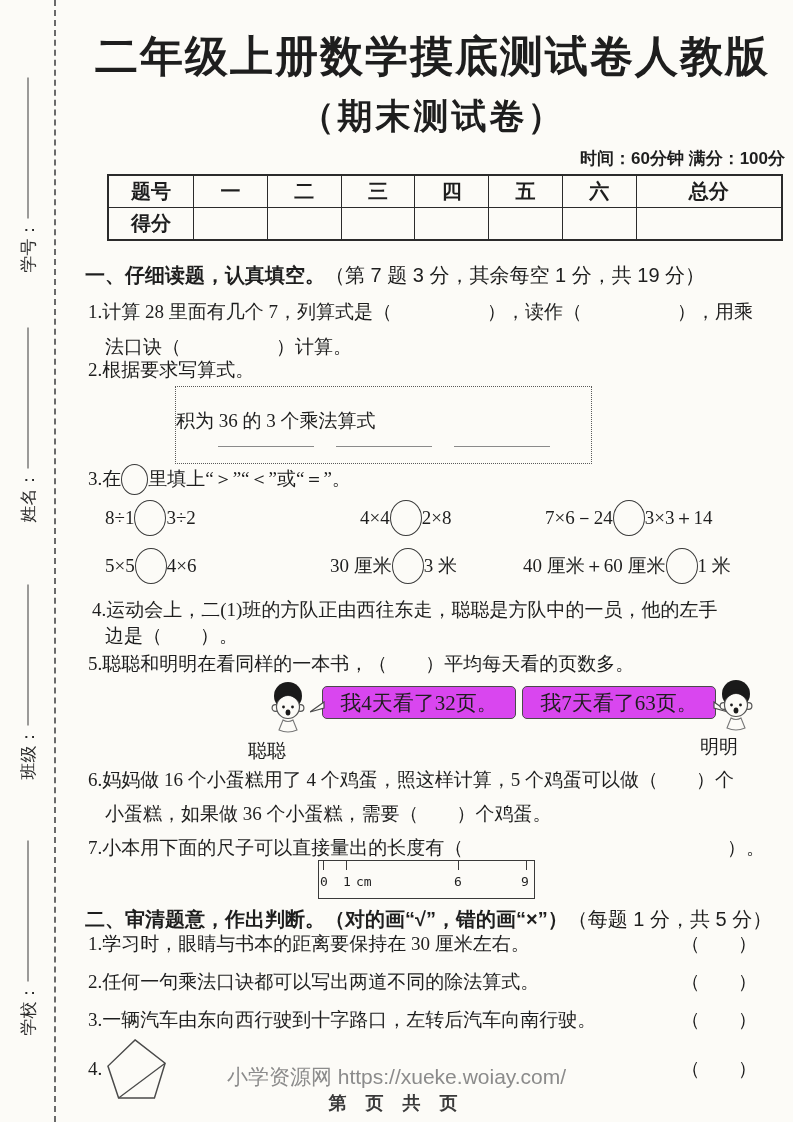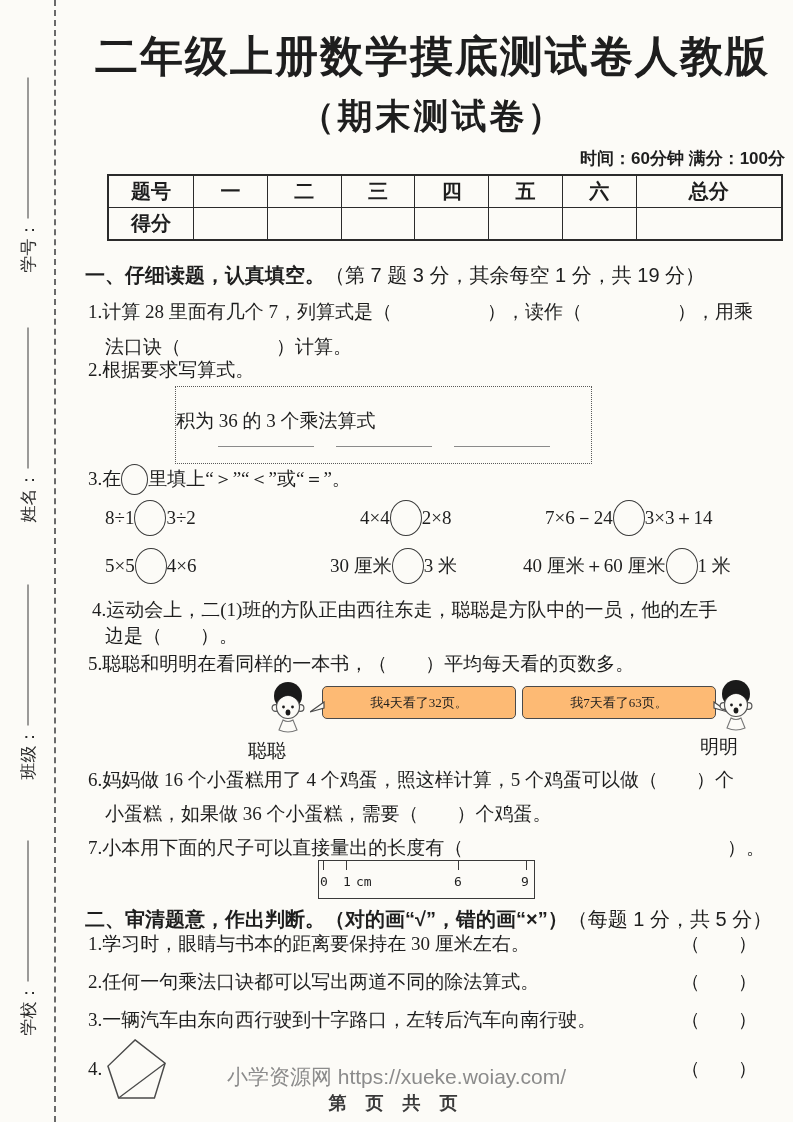--- a/index.html
+++ b/index.html
@@ -41,22 +41,22 @@
   .blank-row{position:absolute; left:0; top:47px; width:100%; display:flex; justify-content:center; gap:22px;}
   .blank{width:96px; border-bottom:1.6px solid #8a8a8a; height:12px;}
   .circle{display:inline-block; width:30px; height:34px; border:1.6px solid #3a3a3a;
     border-radius:50%; vertical-align:middle;}
   .circle.small{width:25px; height:29px;}
   .q3cell{position:absolute; display:flex; align-items:center; font-size:19px; white-space:nowrap;}
   .flexrow{display:flex; align-items:center;}
   .spacer{flex:1;}
   
   .bubble{position:absolute; height:31px; border:1.4px solid #4a4a4a; border-radius:5px;
-    background:#fdba74; display:flex; align-items:center; justify-content:center;
-    font-size:13px; white-space:nowrap;}
+    background:#d946ef; display:flex; align-items:center; justify-content:center;
+    font-size:21px; white-space:nowrap;}
   .tail{position:absolute; top:14px;}
   .kid{position:absolute;}
   .kid-name{position:absolute; font-size:19px; white-space:nowrap;}
   
   .ruler{left:318px; top:860px; width:215px; height:37px; border:1.6px solid #3a3a3a;}
   .tick{position:absolute; top:0; height:9px; border-left:1.4px solid #3a3a3a;}
   .tlabel{position:absolute; top:13px; font-size:13px; font-family:"DejaVu Sans Mono",monospace;}
   
   .src{left:0; top:1063px; width:793px; text-align:center; font-size:21px; color:#8b8b8b;
     font-family:"Liberation Sans","DejaVu Sans",sans-serif;}

